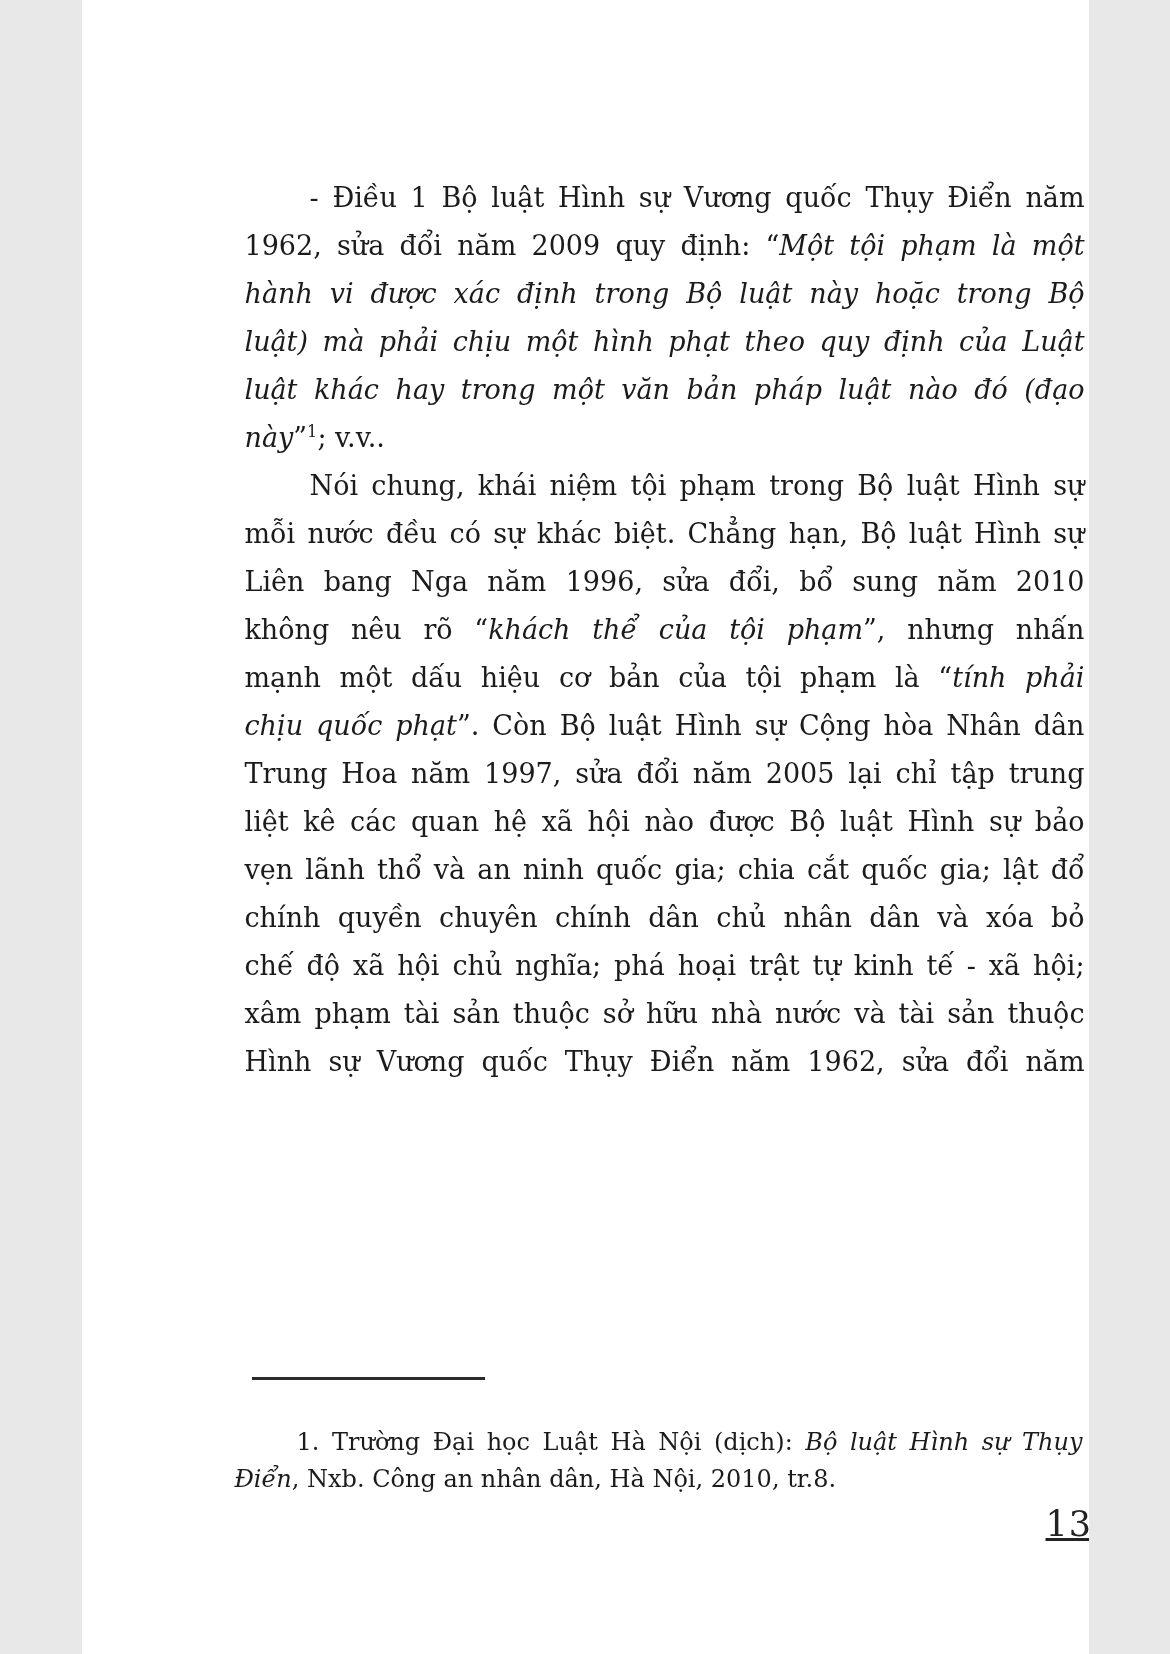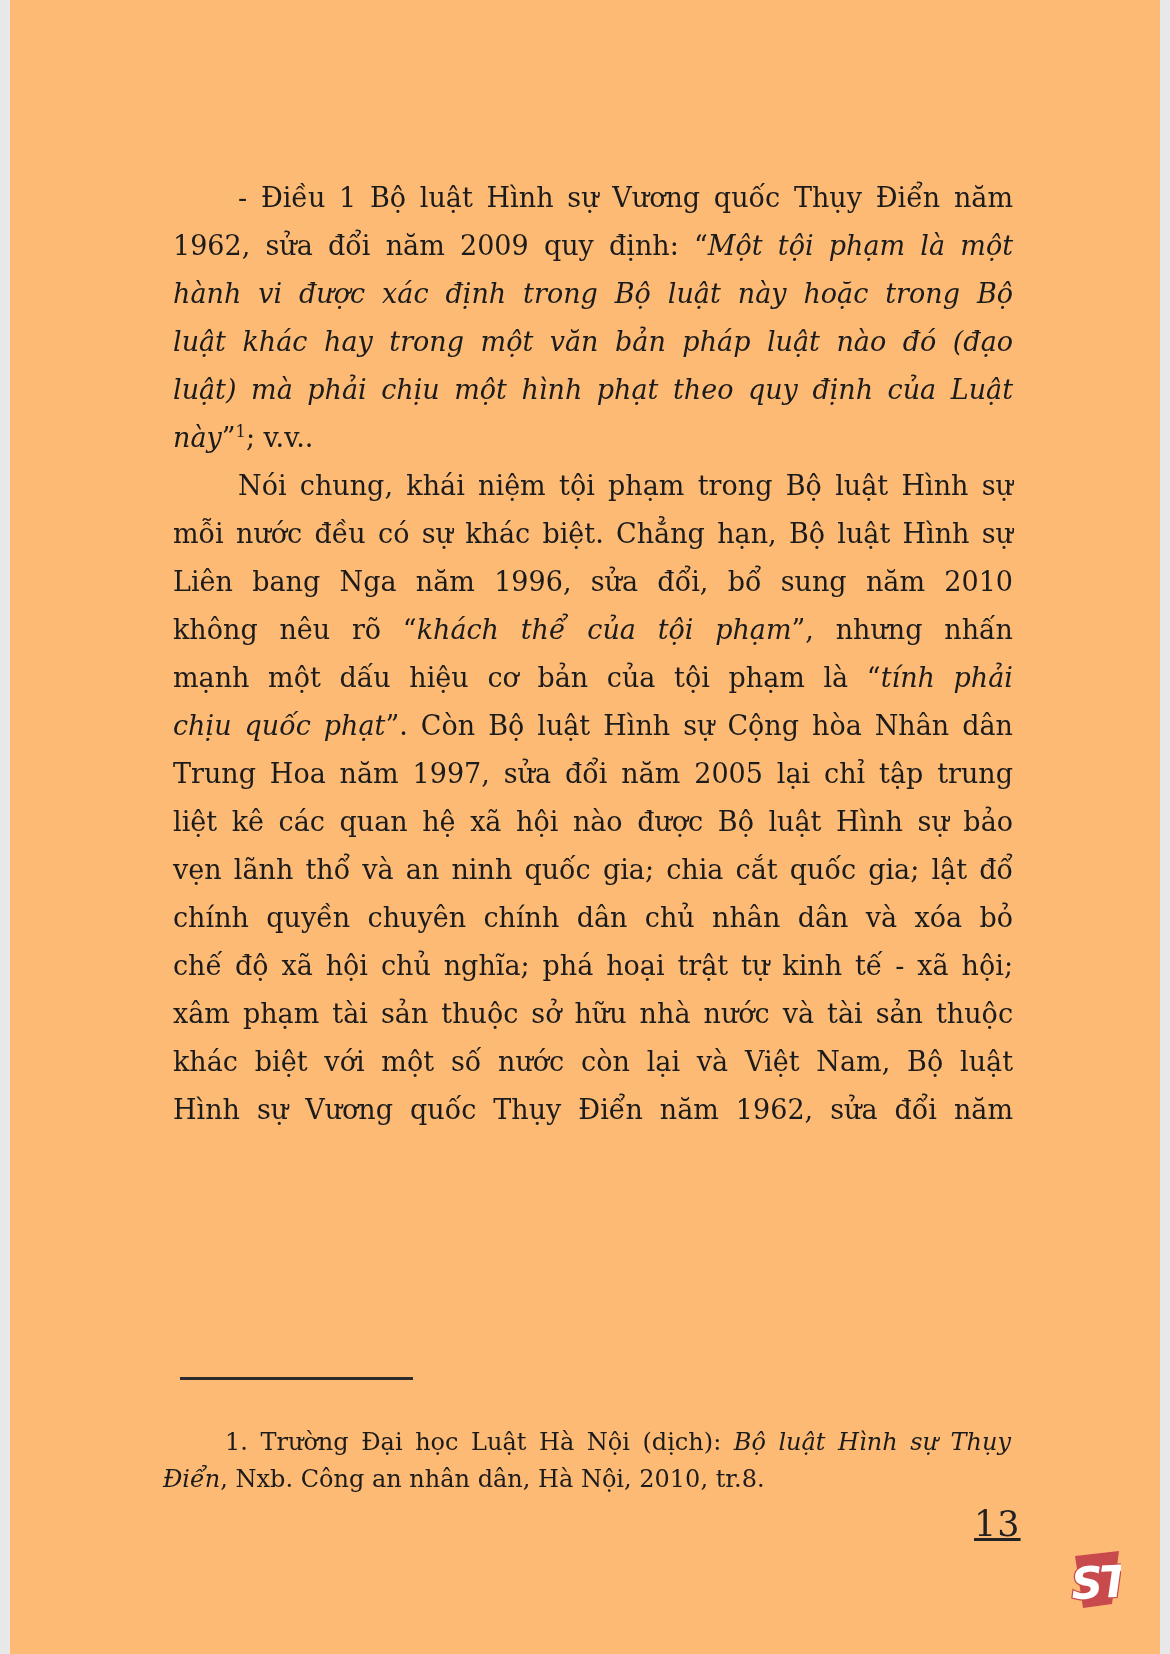--- a/index.html
+++ b/index.html
@@ -1,21 +1,21 @@
 <!DOCTYPE html>
 <html><head>
 <meta charset="utf-8">
 <style>
   html, body { margin: 0; padding: 0; background: #e8e8e8; }
   .page {
     position: relative;
-    width: 1150px;
+    width: 1007px;
     height: 1654px;
     margin: 0 auto;
-    background: #fdba74;
+    background: #ffffff;
     color: #1b1b1b;
     font-family: "DejaVu Serif", "Liberation Serif", serif;
     overflow: hidden;
   }
   .textblock {
     position: absolute;
     left: 163px;
     top: 174px;
     width: 840px;
     font-size: 27px;
@@ -72,38 +72,37 @@
 </head>
 <body>
 
 <div class="page">
 
   <div class="textblock" id="body-text">
       <div class="paragraph">
         <div class="line indent"><span>- Điều 1 Bộ luật Hình sự Vương quốc Thụy Điển năm</span></div>
         <div class="line"><span>1962, sửa đổi năm 2009 quy định: “</span><span class="it">Một tội phạm là một</span></div>
         <div class="line"><span class="it">hành vi được xác định trong Bộ luật này hoặc trong Bộ</span></div>
+        <div class="line"><span class="it">luật) mà phải chịu một hình phạt theo quy định của Luật</span></div>
         <div class="line"><span class="it">luật khác hay trong một văn bản pháp luật nào đó (đạo</span></div>
-        <div class="line"><span class="it">luật) mà phải chịu một hình phạt theo quy định của Luật</span></div>
         <div class="line nojust"><span class="it">này</span><span>”</span><span class="sup">1</span><span>; v.v..</span></div>
       </div>
       <div class="paragraph">
         <div class="line indent"><span>Nói chung, khái niệm tội phạm trong Bộ luật Hình sự</span></div>
         <div class="line"><span>mỗi nước đều có sự khác biệt. Chẳng hạn, Bộ luật Hình sự</span></div>
         <div class="line"><span>Liên bang Nga năm 1996, sửa đổi, bổ sung năm 2010</span></div>
         <div class="line"><span>không nêu rõ “</span><span class="it">khách thể của tội phạm</span><span>”, nhưng nhấn</span></div>
         <div class="line"><span>mạnh một dấu hiệu cơ bản của tội phạm là “</span><span class="it">tính phải</span></div>
         <div class="line"><span class="it">chịu quốc phạt</span><span>”. Còn Bộ luật Hình sự Cộng hòa Nhân dân</span></div>
         <div class="line"><span>Trung Hoa năm 1997, sửa đổi năm 2005 lại chỉ tập trung</span></div>
         <div class="line"><span>liệt kê các quan hệ xã hội nào được Bộ luật Hình sự bảo</span></div>
         <div class="line"><span>vẹn lãnh thổ và an ninh quốc gia; chia cắt quốc gia; lật đổ</span></div>
         <div class="line"><span>chính quyền chuyên chính dân chủ nhân dân và xóa bỏ</span></div>
         <div class="line"><span>chế độ xã hội chủ nghĩa; phá hoại trật tự kinh tế - xã hội;</span></div>
         <div class="line"><span>xâm phạm tài sản thuộc sở hữu nhà nước và tài sản thuộc</span></div>
-        <div class="line"><span>khác biệt với một số nước còn lại và Việt Nam, Bộ luật</span></div>
         <div class="line"><span>Hình sự Vương quốc Thụy Điển năm 1962, sửa đổi năm</span></div>
       </div>
     </div>
 
   <div class="footnote-rule"></div>
 
   <div class="footnote" id="footnote">
       <div class="line indent"><span>1. Trường Đại học Luật Hà Nội (dịch): </span><span class="it">Bộ luật Hình sự Thụy</span></div>
       <div class="line nojust"><span class="it">Điển</span><span>, Nxb. Công an nhân dân, Hà Nội, 2010, tr.8.</span></div>
     </div>

